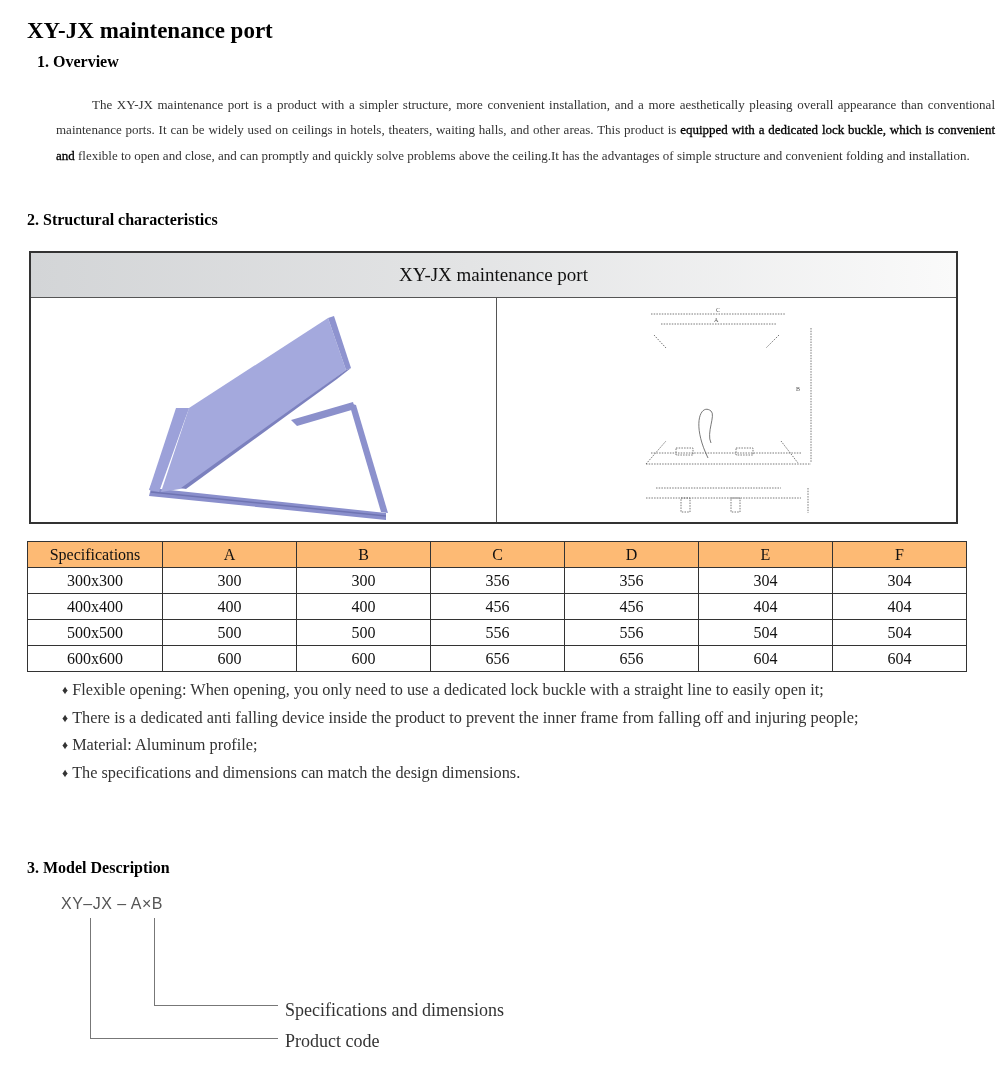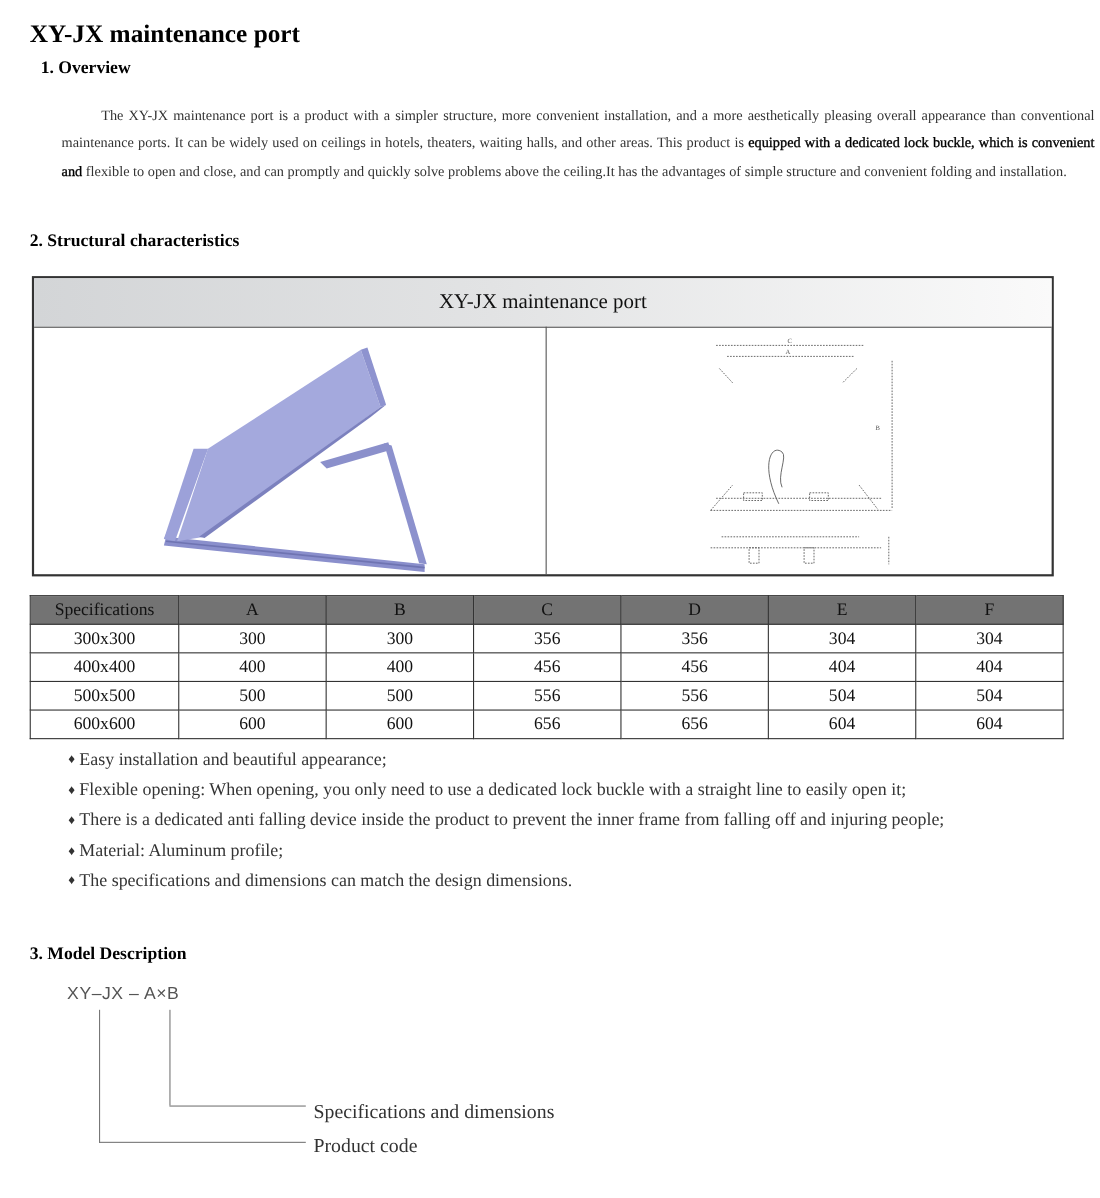--- a/index.html
+++ b/index.html
@@ -19,21 +19,21 @@
                border-bottom:1px solid #555; display:flex; align-items:center; justify-content:center;
                font-size:19px; color:#111; }
   .sbox-div { position:absolute; left:465px; top:44px; bottom:0; width:1px; background:#555; }
   .photo { position:absolute; left:110px; top:55px; }
   .drawing { position:absolute; left:605px; top:50px; }
 
   
   table.spec { position:absolute; left:27px; top:541px; width:940px; border-collapse:collapse;
                font-size:16px; color:#111; }
   table.spec th, table.spec td { border:1px solid #333; text-align:center; height:25px; padding:0; font-weight:normal; }
-  table.spec th { background:#737373; }
+  table.spec th { background:#fdba74; }
   table.spec td.c0, table.spec th.c0 { width:134px; }
 
   ul.feat { position:absolute; left:62px; top:677px; margin:0; padding:0; list-style:none;
             font-size:16.3px; line-height:25.6px; color:#333; }
   ul.feat li .bul { font-size:12px; margin-right:4px; position:relative; top:-1px; color:#333; }
 
   .model-code { left:61px; top:895px; font-family:"Liberation Sans","DejaVu Sans",sans-serif; font-size:16px; color:#555; letter-spacing:0.5px; }
   .line { background:#777; position:absolute; }
   .label-small { font-size:18px; color:#333; }
 </style>
@@ -142,21 +142,20 @@
       <td>600</td>
       <td>656</td>
       <td>656</td>
       <td>604</td>
       <td>604</td>
     </tr>
   </tbody>
 </table>
 
 <ul class="feat">
-  <li><span class="bul">♦</span><span>Easy installation and beautiful appearance;</span></li>
   <li><span class="bul">♦</span><span>Flexible opening: When opening, you only need to use a dedicated lock buckle with a straight line to easily open it;</span></li>
   <li><span class="bul">♦</span><span>There is a dedicated anti falling device inside the product to prevent the inner frame from falling off and injuring people;</span></li>
   <li><span class="bul">♦</span><span>Material: Aluminum profile;</span></li>
   <li><span class="bul">♦</span><span>The specifications and dimensions can match the design dimensions.</span></li>
 </ul>
 
 <div class="abs h2" style="top:859px;">3. Model Description</div>
 
 <div class="abs model-code">XY–JX – A×B</div>
 

